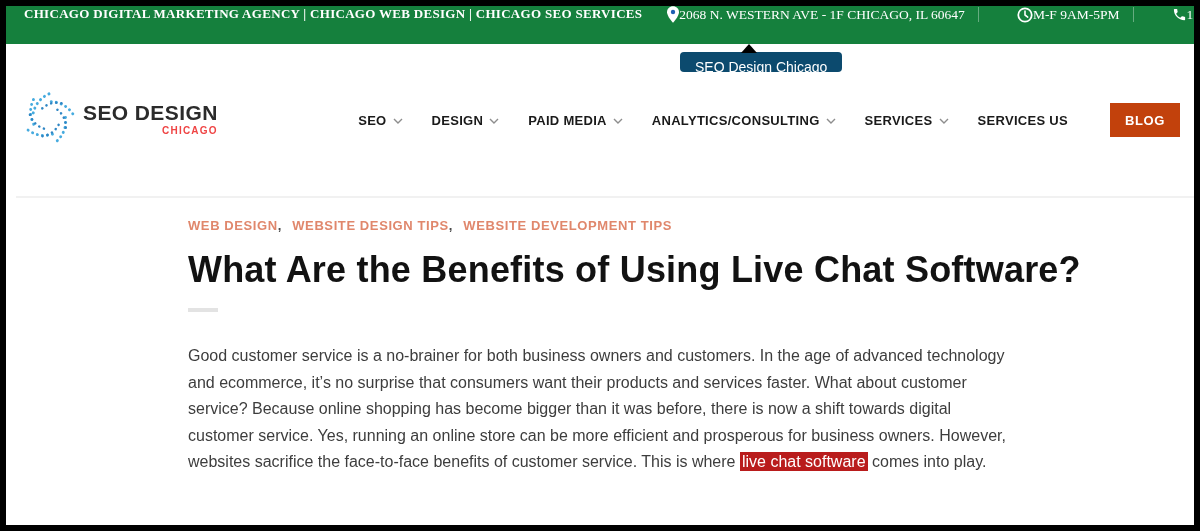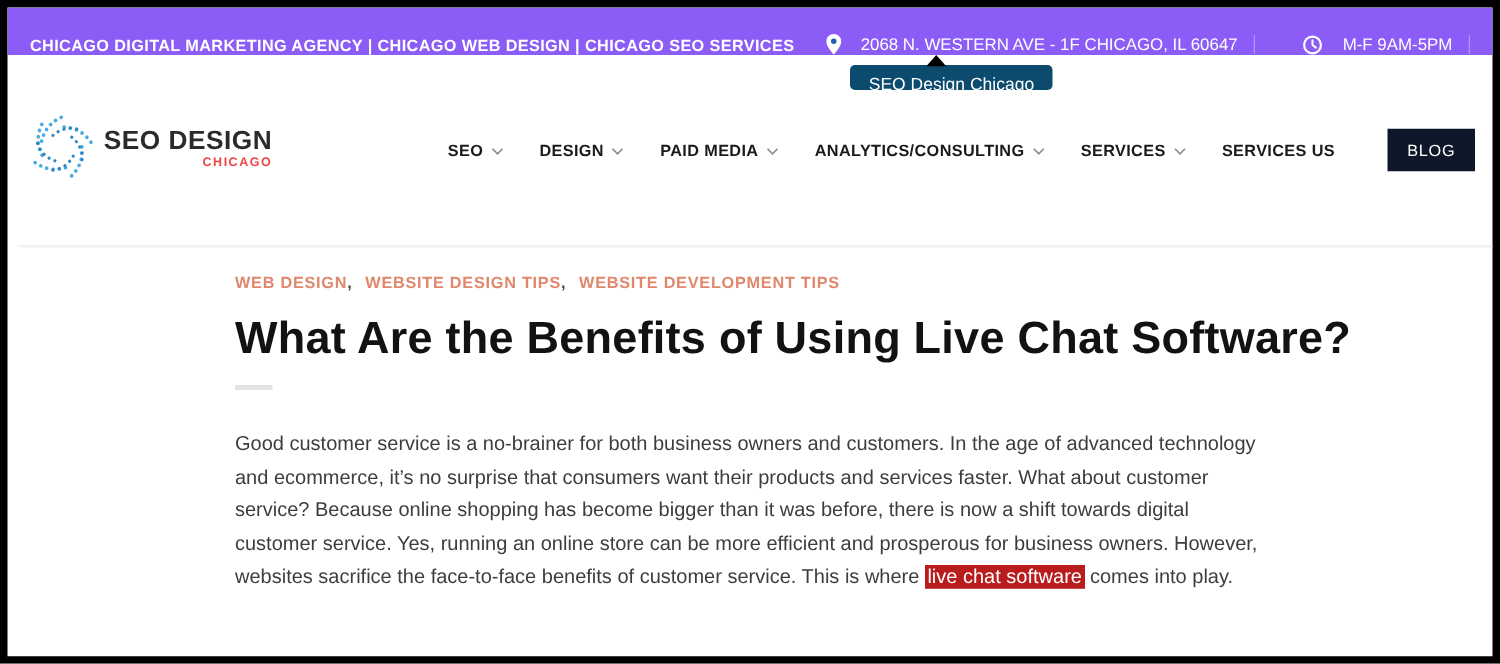--- a/index.html
+++ b/index.html
@@ -10,41 +10,42 @@
     position:relative;
     width:1200px; height:531px;
     border:6px solid #000;
     background:#fff;
     overflow:hidden;
   }
 
   
   .topbar {
     height:38px;
-    background:#8b5cf6;
-    color:#fff;
-    display:flex;
-    align-items:flex-end;
+    background:#15803d;
+    color:#fff;
+    display:flex;
+    align-items:flex-start;
     justify-content:space-between;
     padding:0 16px 0 18px;
+    font-family:Liberation Serif, serif;
   }
   .topbar-headline {
     font-size:13px;
     font-weight:bold;
     letter-spacing:0.3px;
     white-space:nowrap;
   }
   .topbar-right {
     display:flex;
     align-items:center;
     gap:13px;
     font-size:13.5px;
     white-space:nowrap;
   }
-  .tb-group { display:flex; align-items:center; gap:16px;padding-left:25px; }
+  .tb-group { display:flex; align-items:center; gap:0;padding-left:25px; }
   .tb-divider { width:1px; height:15px; background:rgba(255,255,255,0.35); }
   .tb-icon { display:flex; align-items:center; }
 
   
   .tooltip {
     position:absolute;
     top:46px; left:674px;
     height:20px;
     line-height:30px;
     background:#0c4a6e;
@@ -85,24 +86,24 @@
     font-weight:bold;
     color:#1a1a1a;
     justify-content:flex-end;
   }
   .nav-item { display:flex; align-items:center; gap:6px; cursor:pointer; letter-spacing:0.3px; white-space:nowrap; }
   .chev { display:flex; align-items:center; margin-top:1px; }
 
   .blog-btn {
     margin-left:42px;
     width:70px; height:34px;
-    background:#0f172a;
-    color:#fff;
-    font-size:13px;
-    font-weight:normal;
+    background:#c2410c;
+    color:#fff;
+    font-size:13px;
+    font-weight:bold;
     letter-spacing:0.6px;
     display:flex;
     align-items:center;
     justify-content:center;
     border:none;
     cursor:pointer;
   }
 
   .rule { height:2px; background:#f1f1f1; margin-left:10px; }
 

